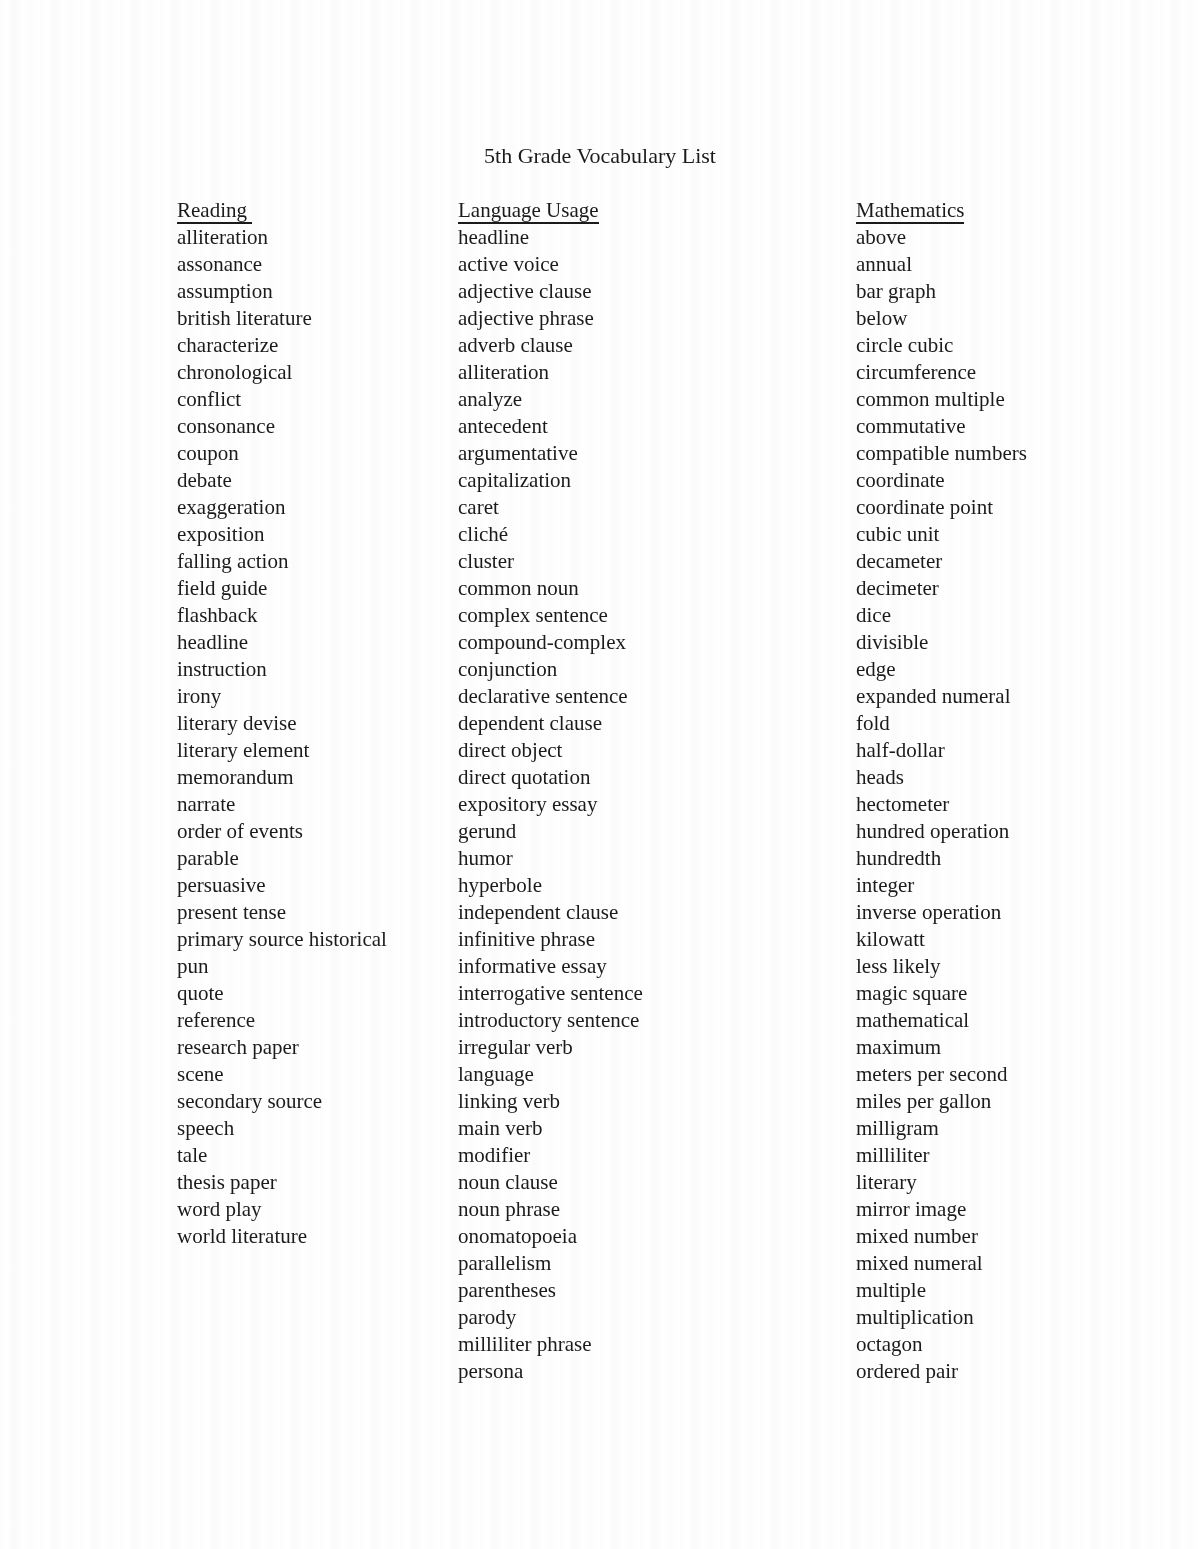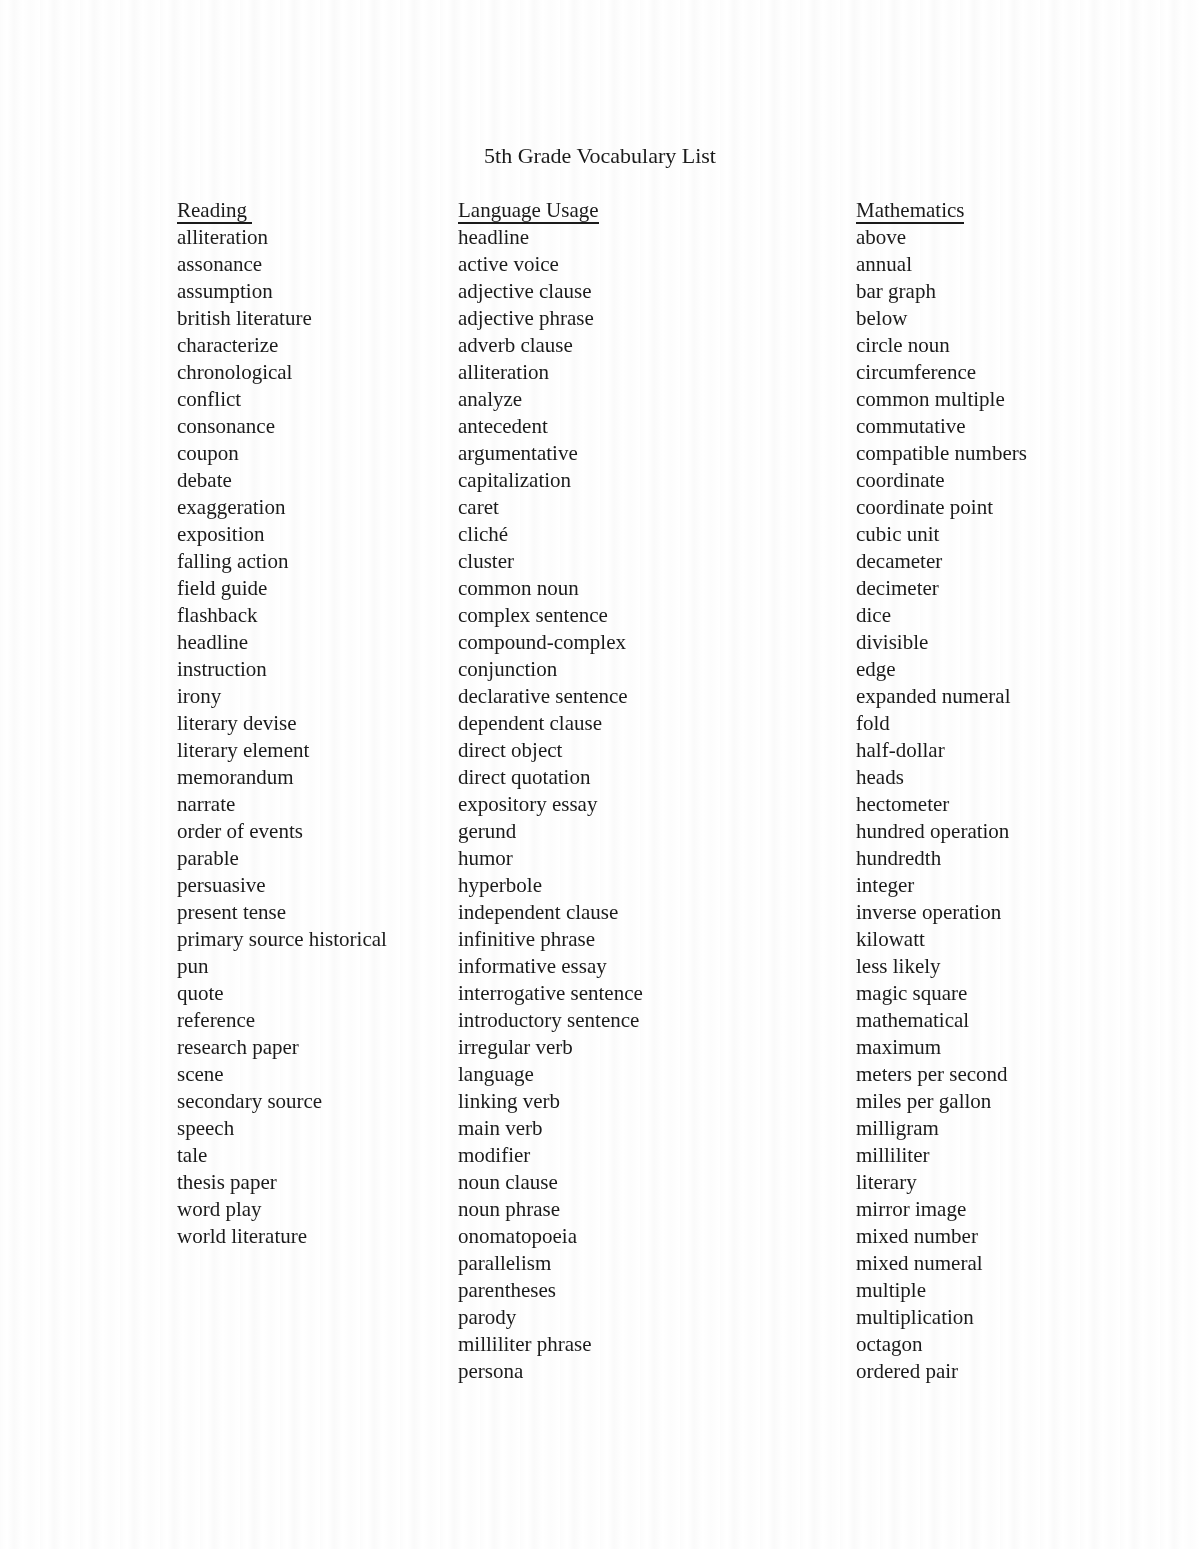--- a/index.html
+++ b/index.html
@@ -160,21 +160,21 @@
       </ul>
   </div>
 
   <div class="col col-mathematics">
     <div class="col-header">Mathematics</div>
     <ul class="word-list">
         <li>above</li>
         <li>annual</li>
         <li>bar graph</li>
         <li>below</li>
-        <li>circle noun</li>
+        <li>circle cubic</li>
         <li>circumference</li>
         <li>common multiple</li>
         <li>commutative</li>
         <li>compatible numbers</li>
         <li>coordinate</li>
         <li>coordinate point</li>
         <li>cubic unit</li>
         <li>decameter</li>
         <li>decimeter</li>
         <li>dice</li>

